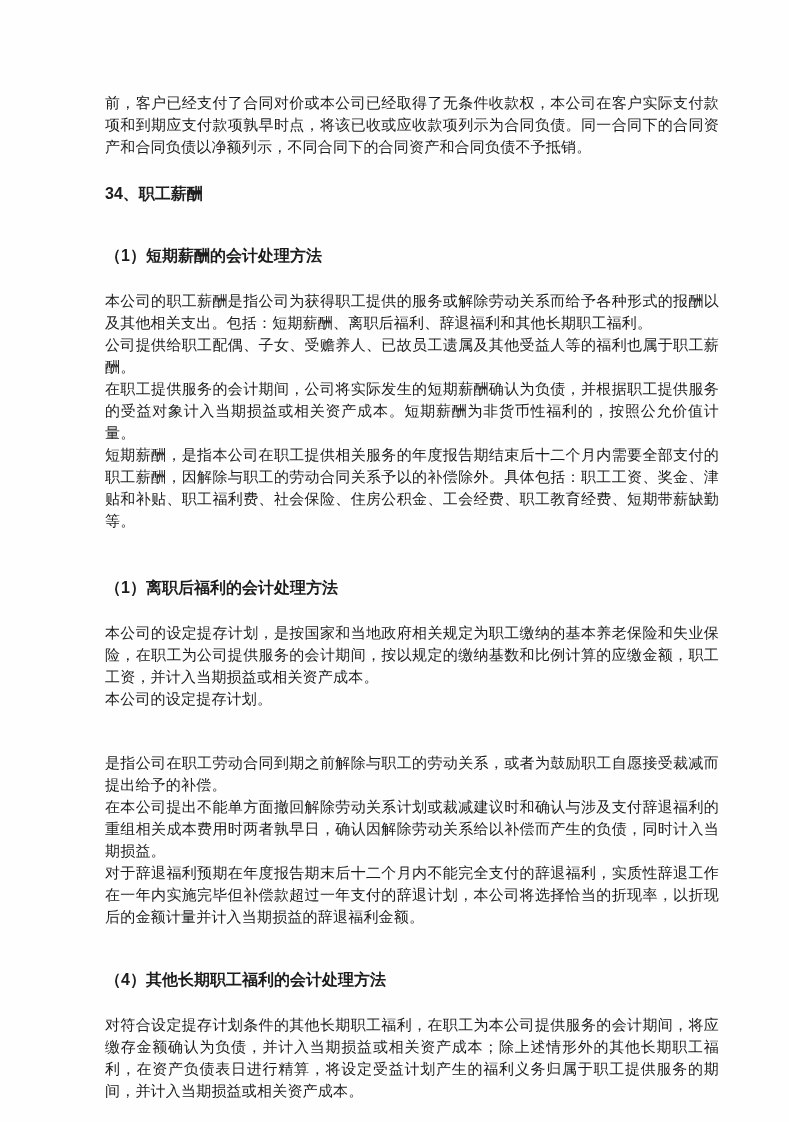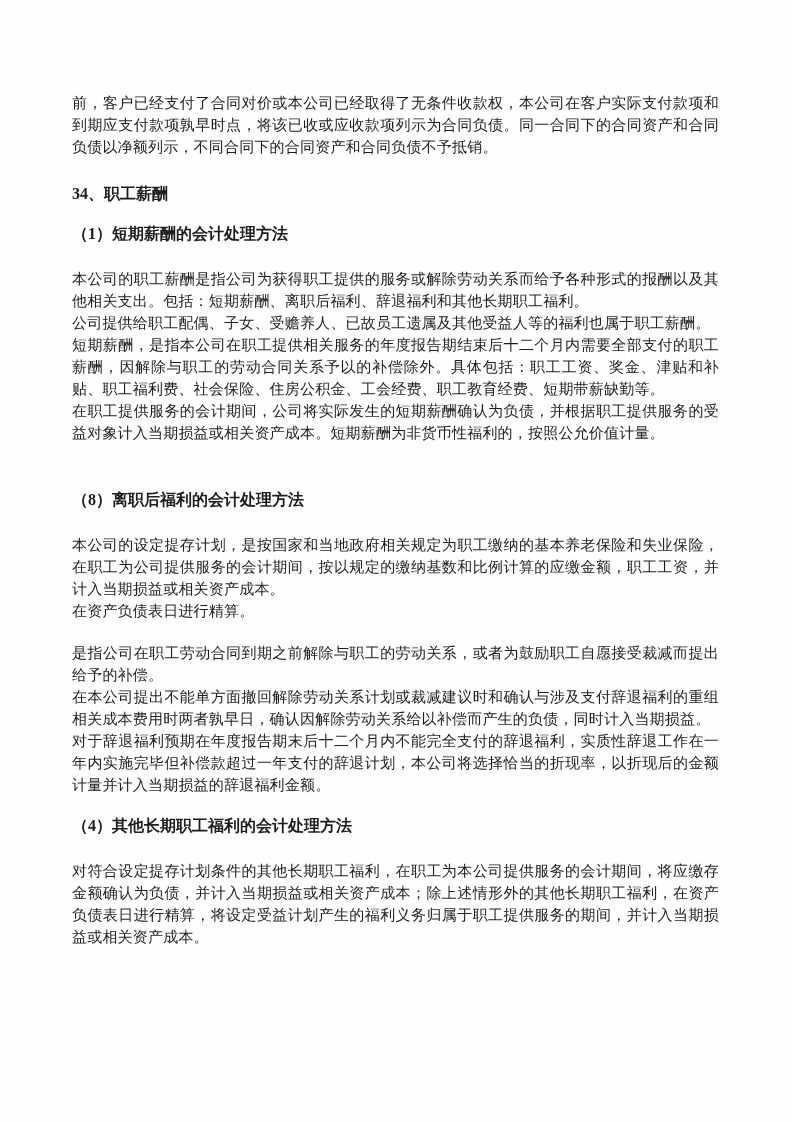--- a/index.html
+++ b/index.html
@@ -5,42 +5,42 @@
   html, body {
     margin: 0;
     padding: 0;
     background: #ffffff;
   }
   .page {
     position: relative;
     width: 790px;
     height: 1122px;
     box-sizing: border-box;
-    padding: 92px 71px 40px 72px;
+    padding: 92px 71px 40px 105px;
     background: #fffefe;
     overflow: hidden;
-    font-family: Liberation Serif, serif;
+    font-family: Liberation Sans, sans-serif;
     color: #1c1c1c;
   }
   .body-para {
     margin: 0;
     font-size: 15px;
     line-height: 22px;
     text-align: justify;
     text-justify: inter-character;
     letter-spacing: 0.2px;
   }
   .sec-title {
     margin: 26px 0 0 0;
     font-size: 16px;
     line-height: 20px;
     font-weight: bold;
   }
   .subsection {
-    margin-top: 20px;
+    margin-top: 42px;
   }
   .subsection.extra-gap {
     margin-top: 46px;
   }
   .sub-heading {
     margin: 0 0 24px 0;
     font-size: 16px;
     line-height: 20px;
     font-weight: bold;
   }
@@ -52,30 +52,30 @@
   <p class="body-para">前，客户已经支付了合同对价或本公司已经取得了无条件收款权，本公司在客户实际支付款项和到期应支付款项孰早时点，将该已收或应收款项列示为合同负债。同一合同下的合同资产和合同负债以净额列示，不同合同下的合同资产和合同负债不予抵销。</p>
 
   <h1 class="sec-title">34、职工薪酬</h1>
 
   <div id="subsections">
   <section class="subsection">
     <h2 class="sub-heading">（1）短期薪酬的会计处理方法</h2>
     <div class="paras">
           <p class="body-para">本公司的职工薪酬是指公司为获得职工提供的服务或解除劳动关系而给予各种形式的报酬以及其他相关支出。包括：短期薪酬、离职后福利、辞退福利和其他长期职工福利。</p>
           <p class="body-para">公司提供给职工配偶、子女、受赡养人、已故员工遗属及其他受益人等的福利也属于职工薪酬。</p>
+          <p class="body-para">在职工提供服务的会计期间，公司将实际发生的短期薪酬确认为负债，并根据职工提供服务的受益对象计入当期损益或相关资产成本。短期薪酬为非货币性福利的，按照公允价值计量。</p>
           <p class="body-para">短期薪酬，是指本公司在职工提供相关服务的年度报告期结束后十二个月内需要全部支付的职工薪酬，因解除与职工的劳动合同关系予以的补偿除外。具体包括：职工工资、奖金、津贴和补贴、职工福利费、社会保险、住房公积金、工会经费、职工教育经费、短期带薪缺勤等。</p>
-          <p class="body-para">在职工提供服务的会计期间，公司将实际发生的短期薪酬确认为负债，并根据职工提供服务的受益对象计入当期损益或相关资产成本。短期薪酬为非货币性福利的，按照公允价值计量。</p>
         </div>
   </section>
 
   <section class="subsection extra-gap">
-    <h2 class="sub-heading">（8）离职后福利的会计处理方法</h2>
+    <h2 class="sub-heading">（1）离职后福利的会计处理方法</h2>
     <div class="paras">
           <p class="body-para">本公司的设定提存计划，是按国家和当地政府相关规定为职工缴纳的基本养老保险和失业保险，在职工为公司提供服务的会计期间，按以规定的缴纳基数和比例计算的应缴金额，职工工资，并计入当期损益或相关资产成本。</p>
-          <p class="body-para">在资产负债表日进行精算。</p>
+          <p class="body-para">本公司的设定提存计划。</p>
         </div>
   </section>
 
   <section class="subsection">
     <div class="paras">
           <p class="body-para">是指公司在职工劳动合同到期之前解除与职工的劳动关系，或者为鼓励职工自愿接受裁减而提出给予的补偿。</p>
           <p class="body-para">在本公司提出不能单方面撤回解除劳动关系计划或裁减建议时和确认与涉及支付辞退福利的重组相关成本费用时两者孰早日，确认因解除劳动关系给以补偿而产生的负债，同时计入当期损益。</p>
           <p class="body-para">对于辞退福利预期在年度报告期末后十二个月内不能完全支付的辞退福利，实质性辞退工作在一年内实施完毕但补偿款超过一年支付的辞退计划，本公司将选择恰当的折现率，以折现后的金额计量并计入当期损益的辞退福利金额。</p>
         </div>
   </section>

